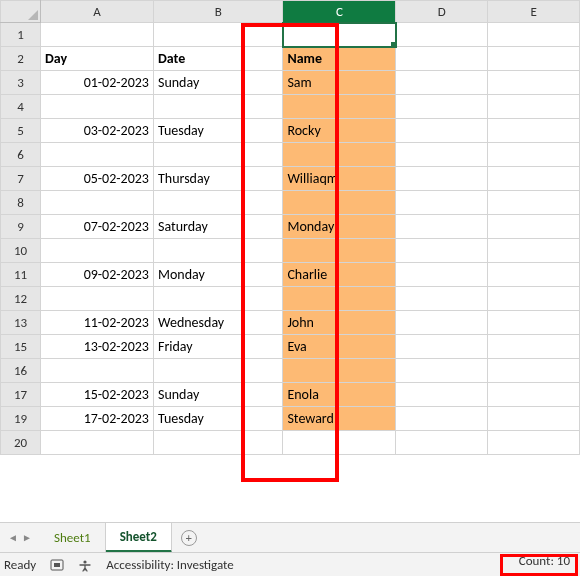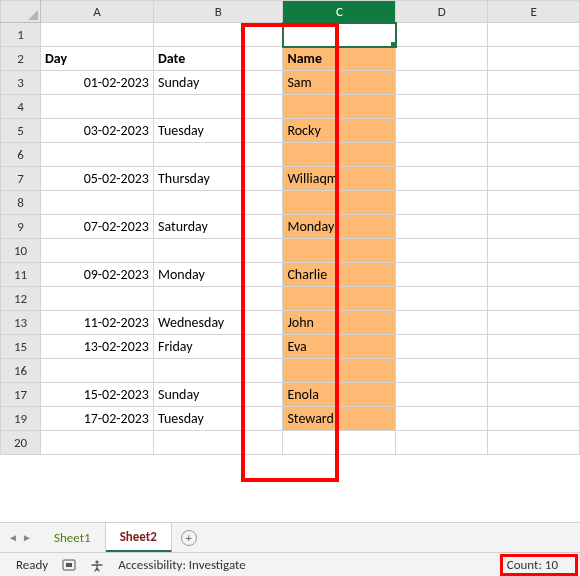--- a/index.html
+++ b/index.html
@@ -147,21 +147,21 @@
       padding: 0 14px;
       display: flex;
       align-items: center;
       border-right: 1px solid #d0d0d0;
       background: #f3f3f3;
       color: #4d7c0f;
       cursor: pointer;
     }
     .tab.active {
       background: #fff;
-      color: #7f1d1d;
+      color: #14532d;
       font-weight: 600;
       border-bottom: 3px solid #217346;
       margin-bottom: -1px;
     }
     .tab-add {
       width: 34px;
       display: flex;
       align-items: center;
       justify-content: center;
       color: #666;
@@ -174,24 +174,23 @@
       font-size: 12px; line-height: 1;
     }
     
     .status-bar {
       position: absolute;
       left: 0; right: 0; bottom: 0;
       height: 24px;
       background: #f3f3f3;
       border-top: 1px solid #d0d0d0;
       display: flex;
-      align-items: center;
       font-size: 13px;
       color: #333;
-      padding: 0 16px;
+      padding: 0 4px;
     }
     .status-bar .left { display: flex; align-items: center; gap: 14px; }
     .status-bar .ic { width: 14px; height: 12px; display:inline-block; }
     .status-bar .spacer { flex: 1; }
     .status-bar .count { padding: 0 6px; }
     .macro-ic svg, .acc-ic svg { display:block; }
   </style>
 </head>
 <body>
 

